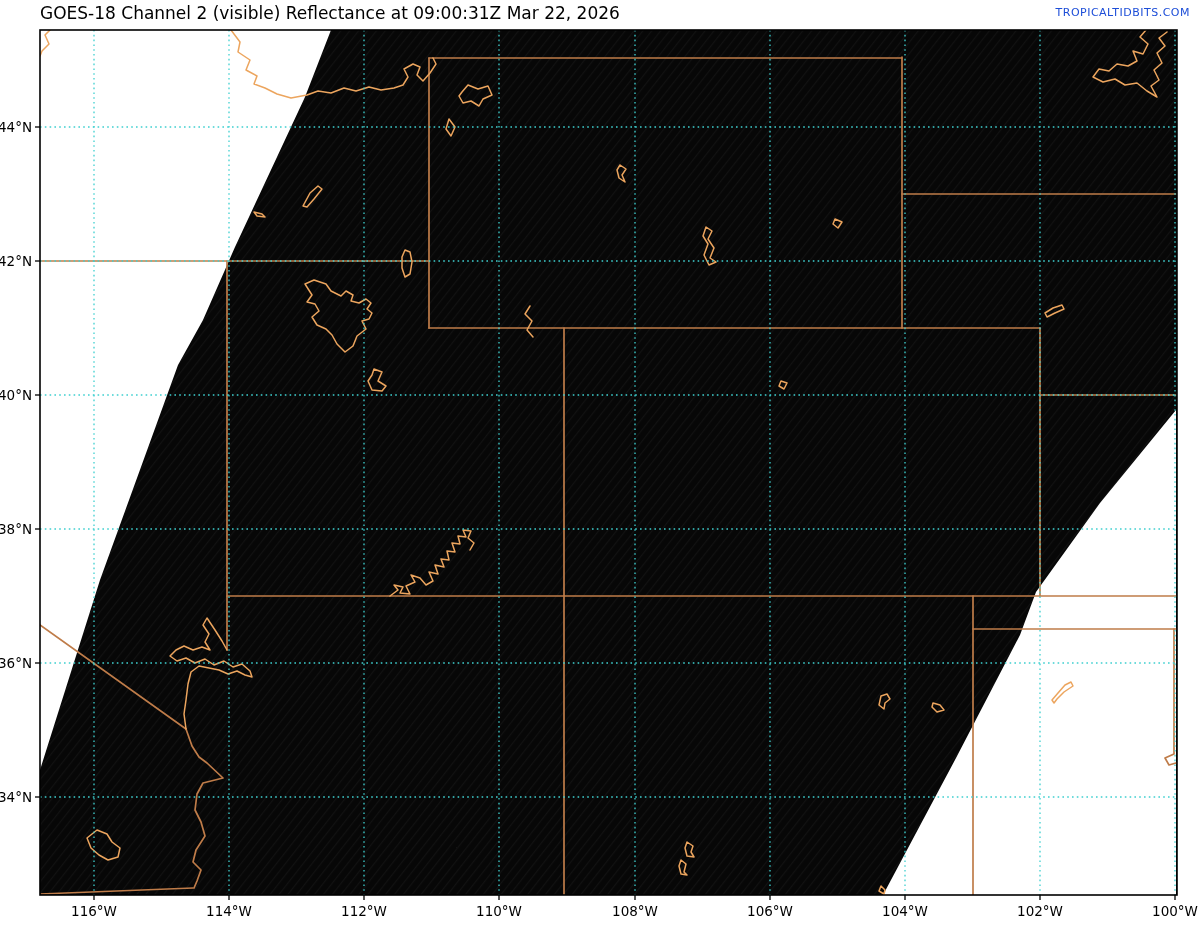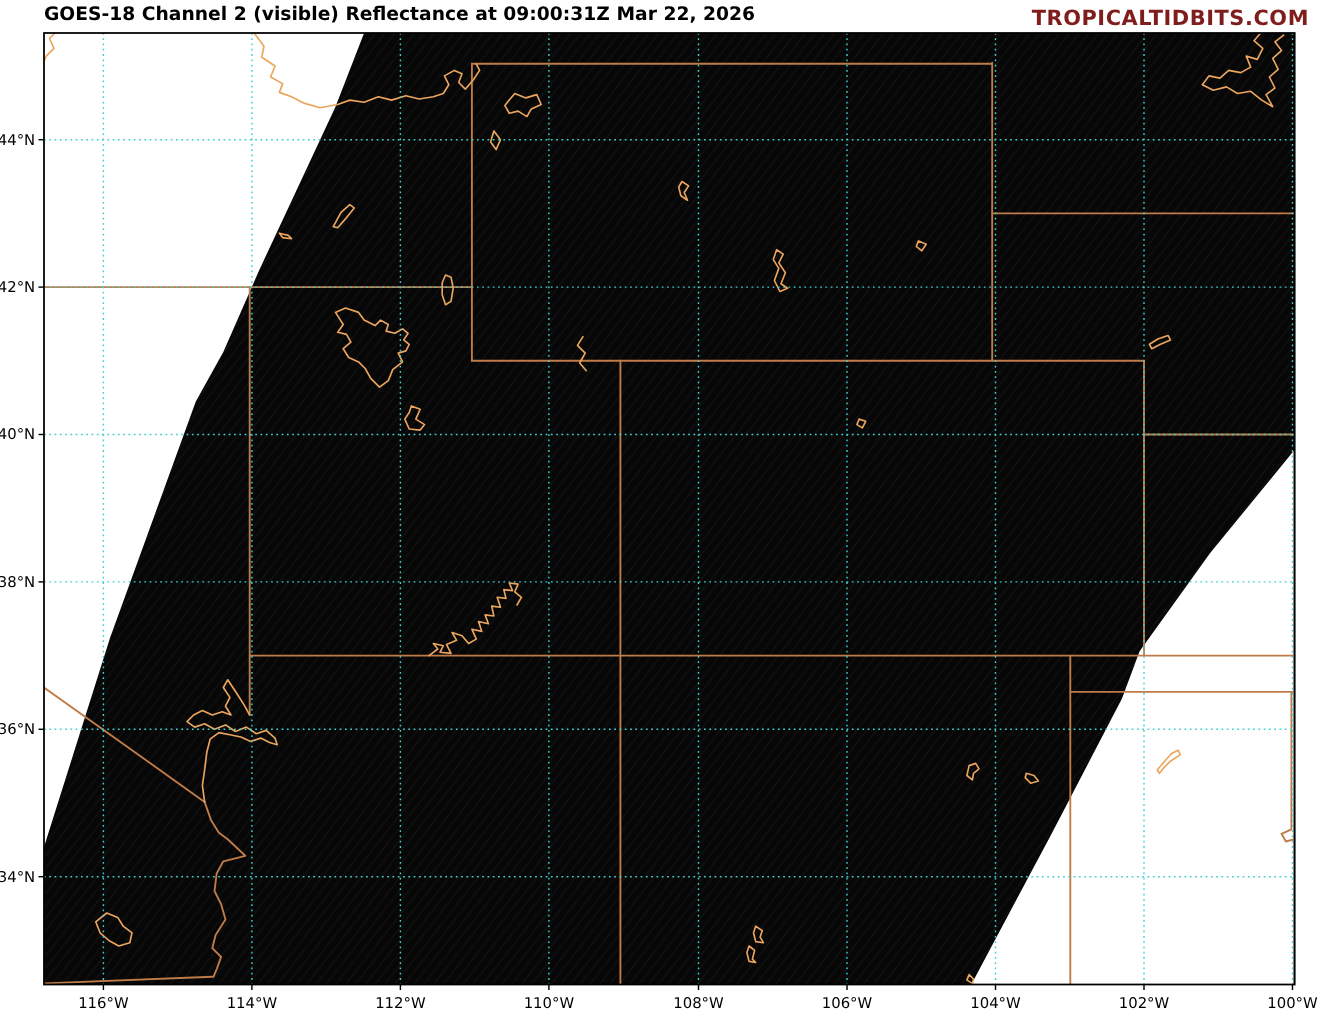--- a/index.html
+++ b/index.html
@@ -1,19 +1,19 @@
 <!DOCTYPE html>
 <html><head>
 <meta charset="utf-8">
 <style>
   html,body{margin:0;padding:0;background:#ffffff;}
   #figure{position:relative;width:1200px;height:929px;background:#ffffff;overflow:hidden;
           font-family:"DejaVu Sans","Liberation Sans",sans-serif;}
-  #figure-title{position:absolute;left:40px;top:3px;font-size:17px;font-weight:bold;color:#000;white-space:nowrap;}
-  #watermark{position:absolute;right:10px;top:6px;font-size:19px;font-weight:bold;color:#7f1d1d;letter-spacing:.5px;}
+  #figure-title{position:absolute;left:40px;top:3px;font-size:17px;font-weight:normal;color:#000;white-space:nowrap;}
+  #watermark{position:absolute;right:10px;top:6px;font-size:11px;font-weight:normal;color:#1d4ed8;letter-spacing:.5px;}
   svg{position:absolute;left:0;top:0;}
   text{font-family:"DejaVu Sans","Liberation Sans",sans-serif;}
 </style>
 </head>
 <body>
 
 <div id="figure">
   <div id="figure-title">GOES-18 Channel 2 (visible) Reflectance at 09:00:31Z Mar 22, 2026</div>
   <div id="watermark">TROPICALTIDBITS.COM</div>
   <svg id="map-svg" width="1200" height="929" viewBox="0 0 1200 929">

